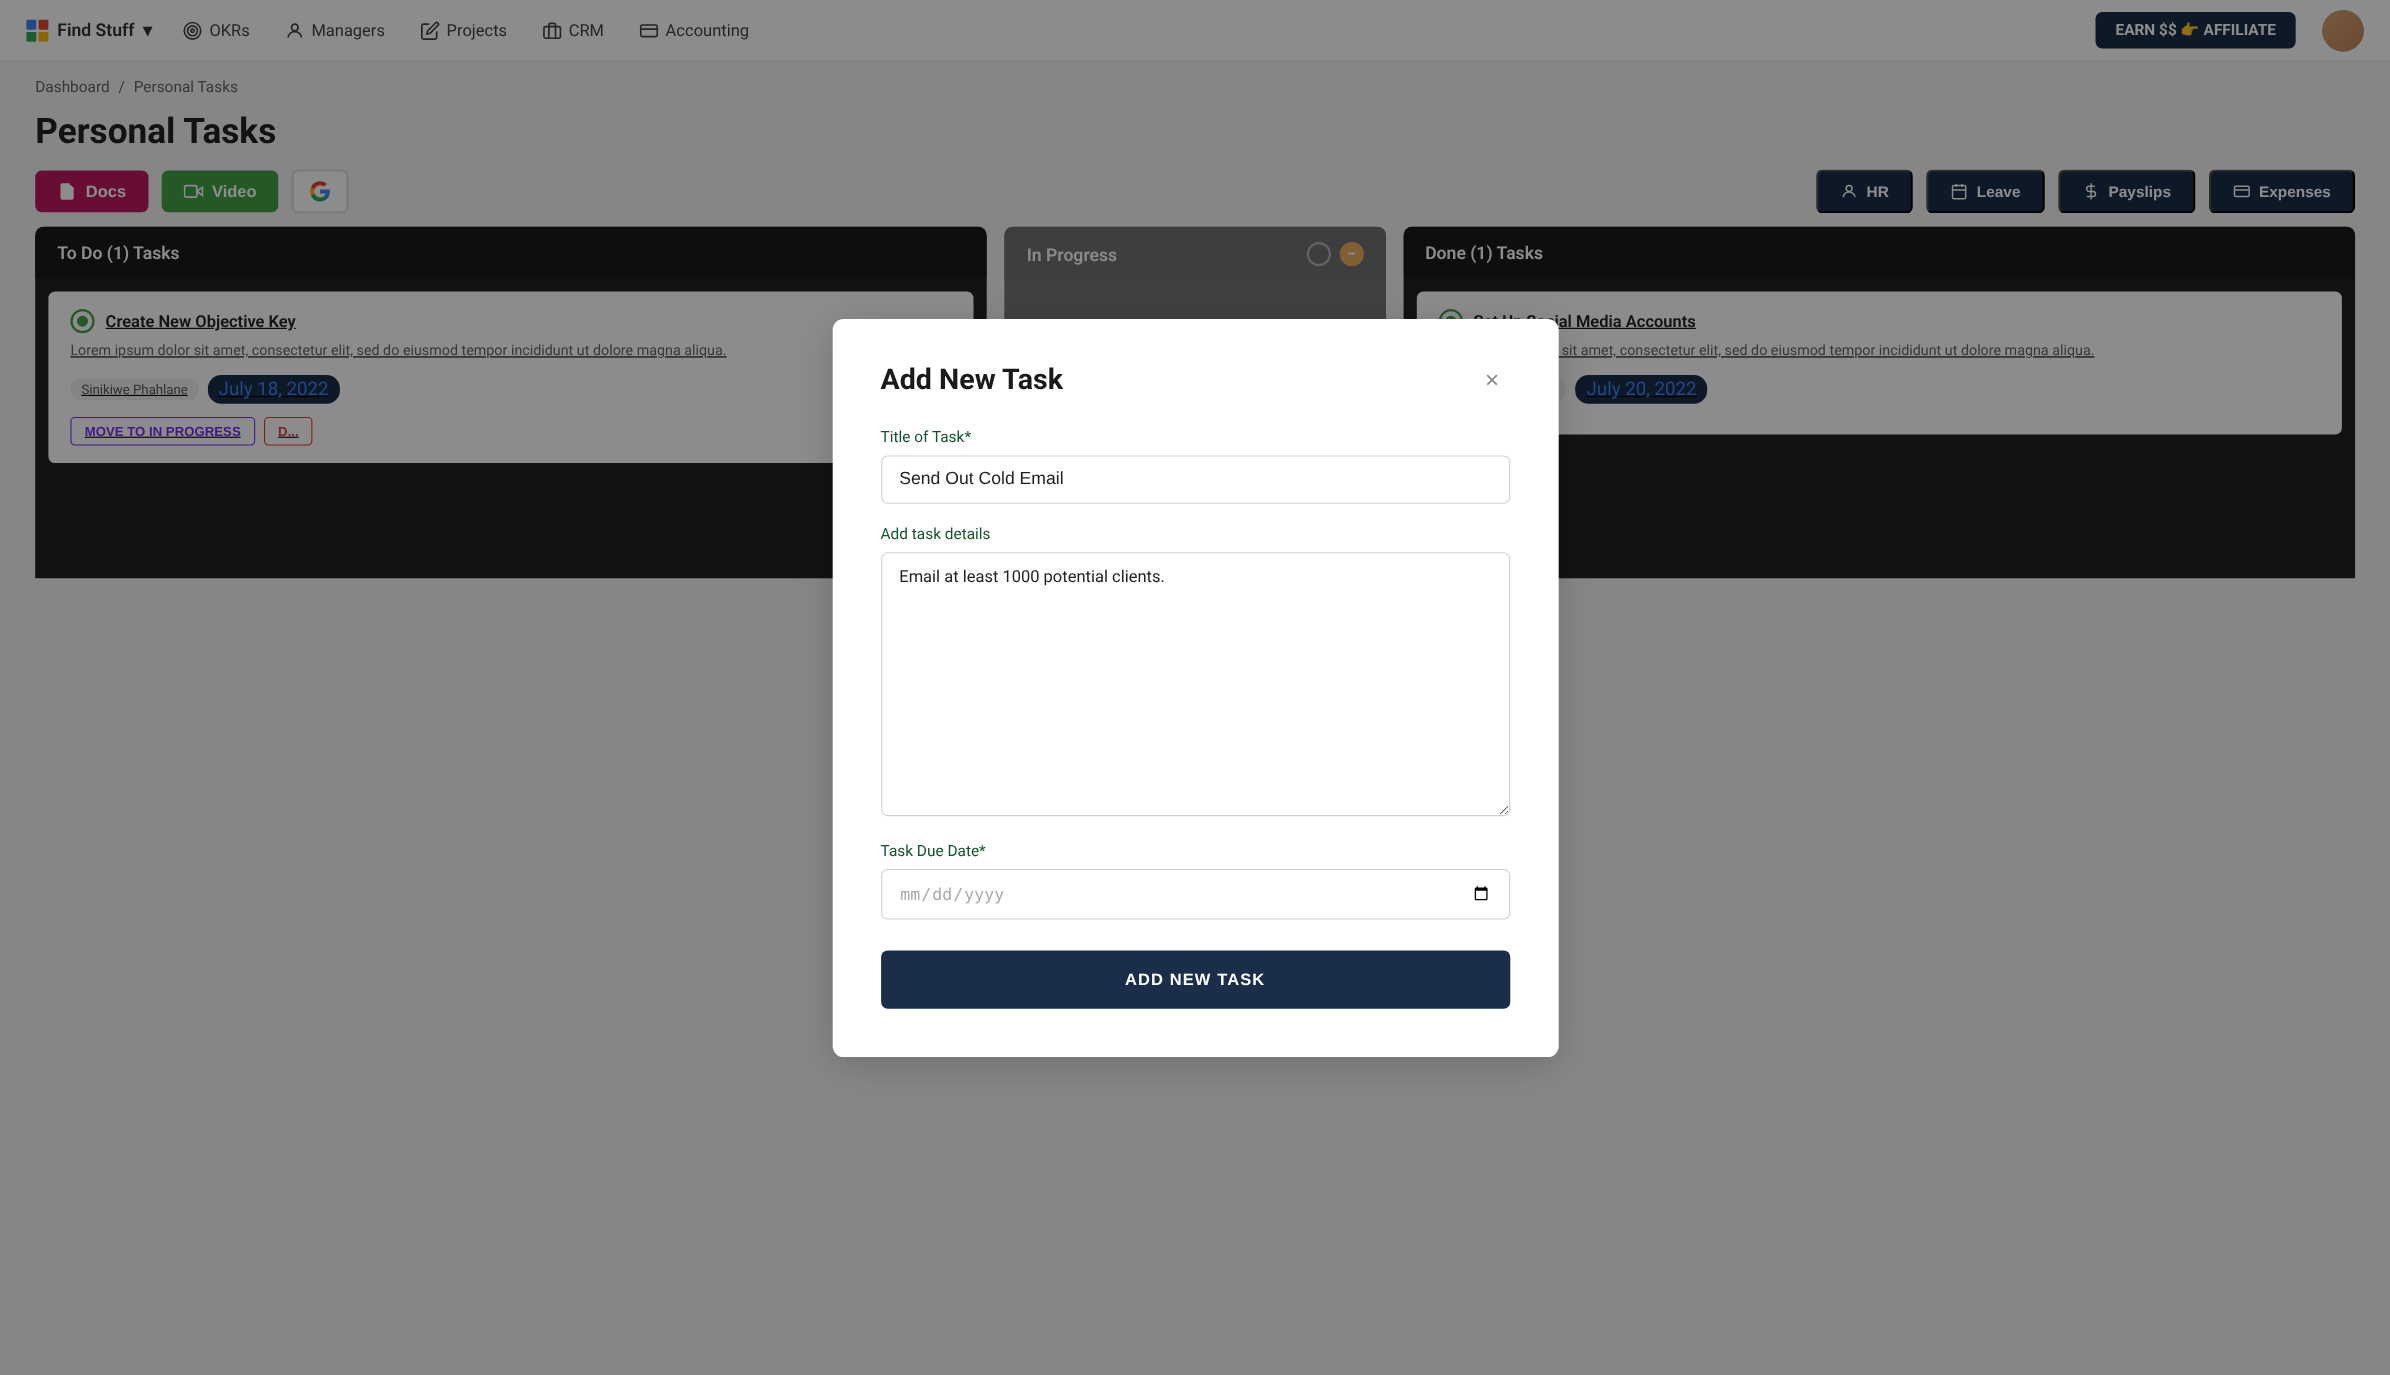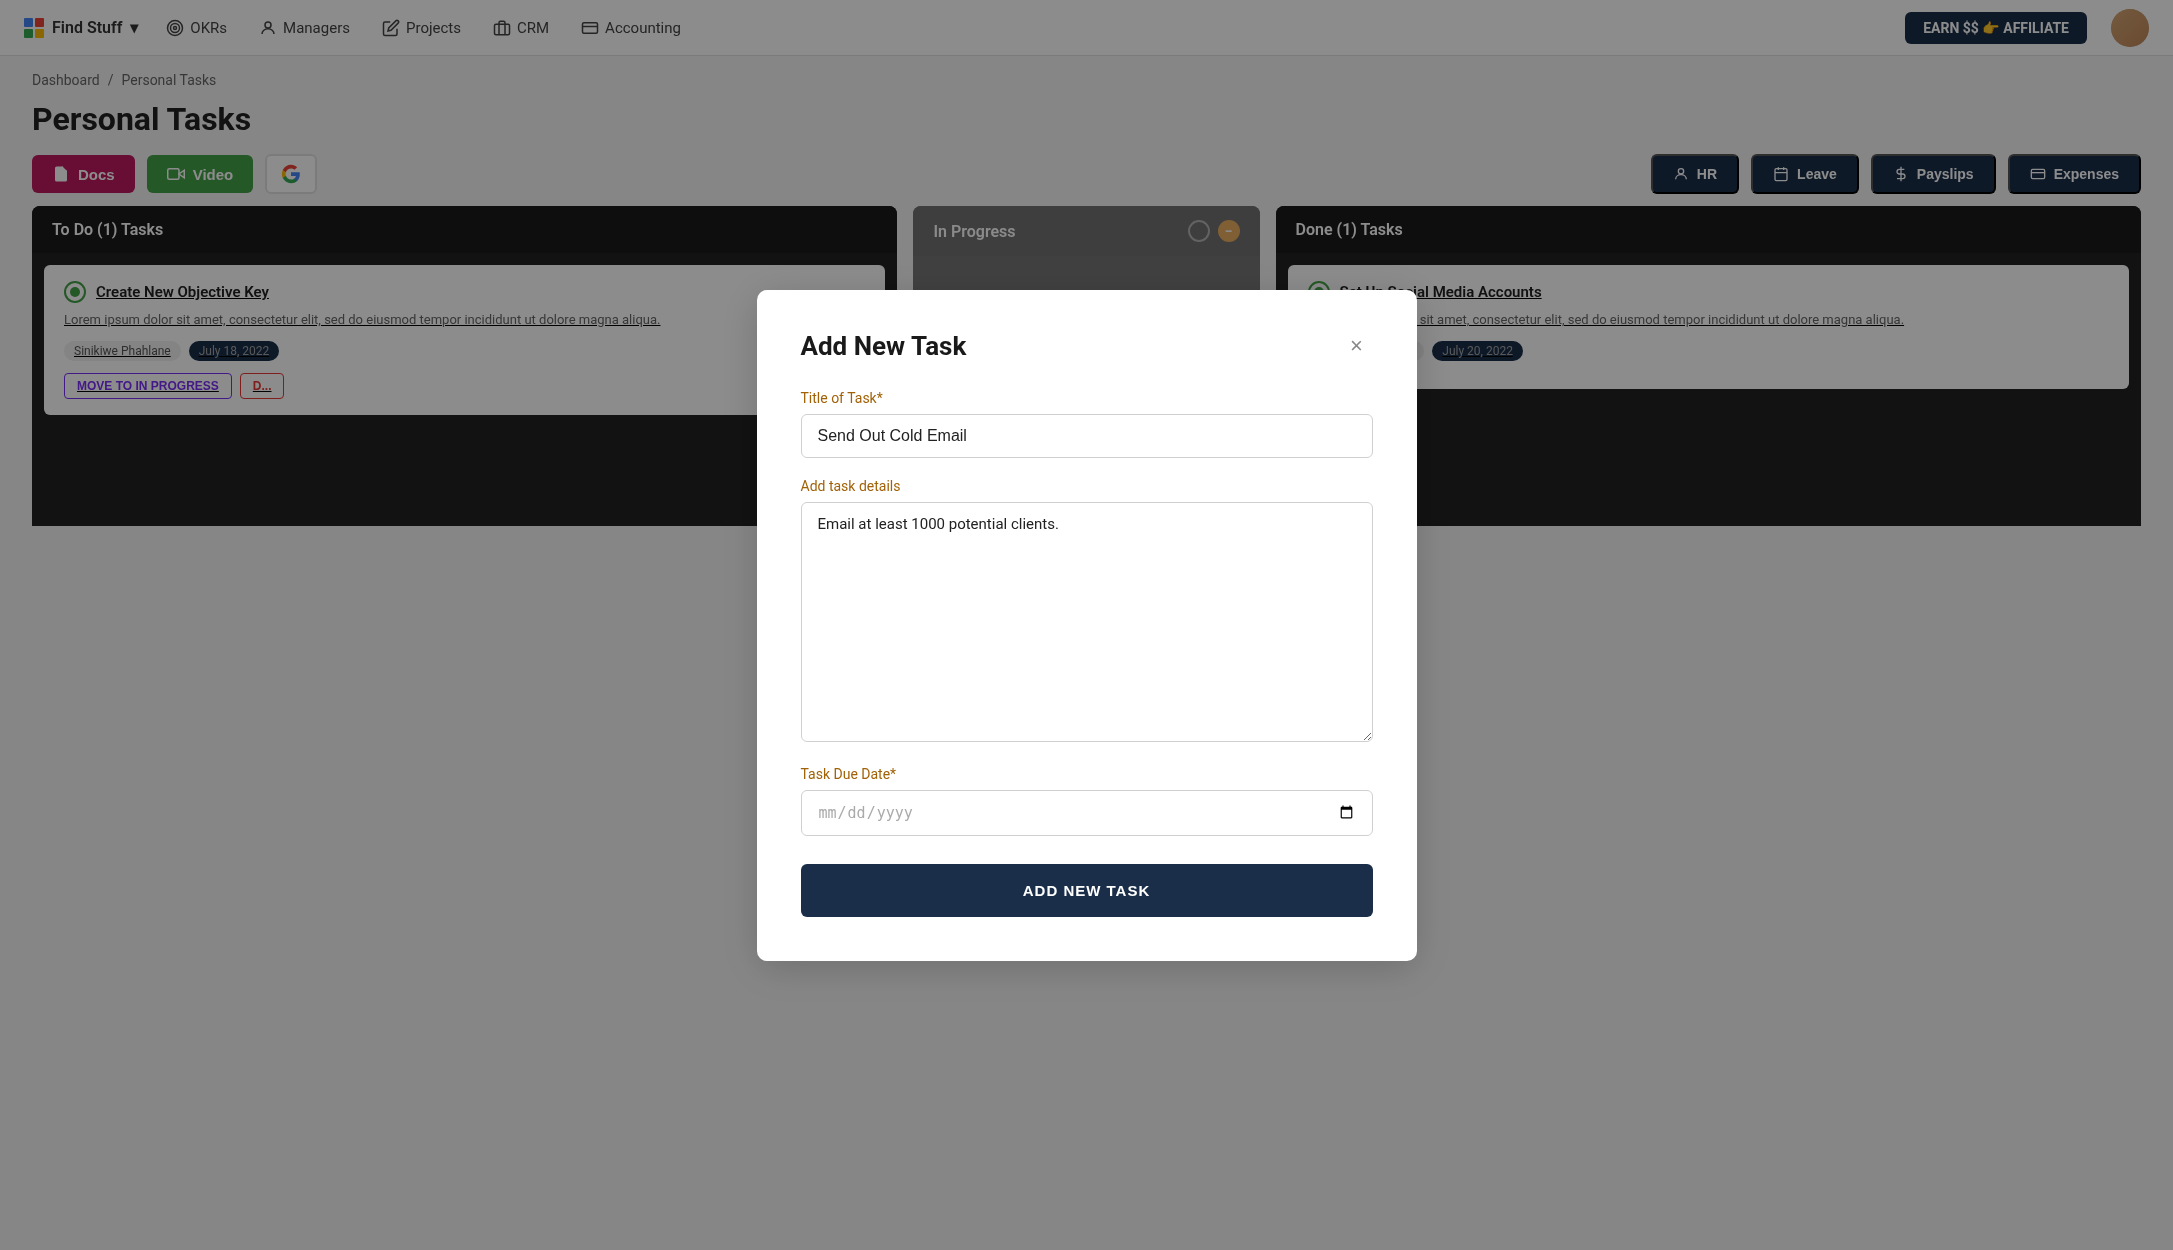--- a/index.html
+++ b/index.html
@@ -232,24 +232,24 @@
     }
     .tag-name {
       background: #f0f0f0;
       border-radius: 12px;
       padding: 3px 10px;
       font-size: 12px;
       color: #555;
     }
     .tag-date {
       background: #1a2e4a;
-      color: #a3a3a3;
+      color: #3b82f6;
       border-radius: 12px;
       padding: 3px 10px;
-      font-size: 12px;
+      font-size: 17px;
     }
     .task-actions {
       display: flex;
       gap: 8px;
     }
     .action-btn-purple {
       border: 1.5px solid #7b2ff7;
       color: #7b2ff7;
       background: #fff;
       border-radius: 4px;
@@ -310,21 +310,21 @@
       justify-content: center;
       cursor: pointer;
       font-size: 22px;
       color: #888;
       border: none;
       background: none;
       border-radius: 50%;
     }
     .form-label {
       font-size: 14px;
-      color: #a16207;
+      color: #14532d;
       margin-bottom: 8px;
       display: block;
     }
     .form-input {
       width: 100%;
       border: 1.5px solid #d0d0d0;
       border-radius: 6px;
       padding: 12px 16px;
       font-size: 16px;
       color: #222;

